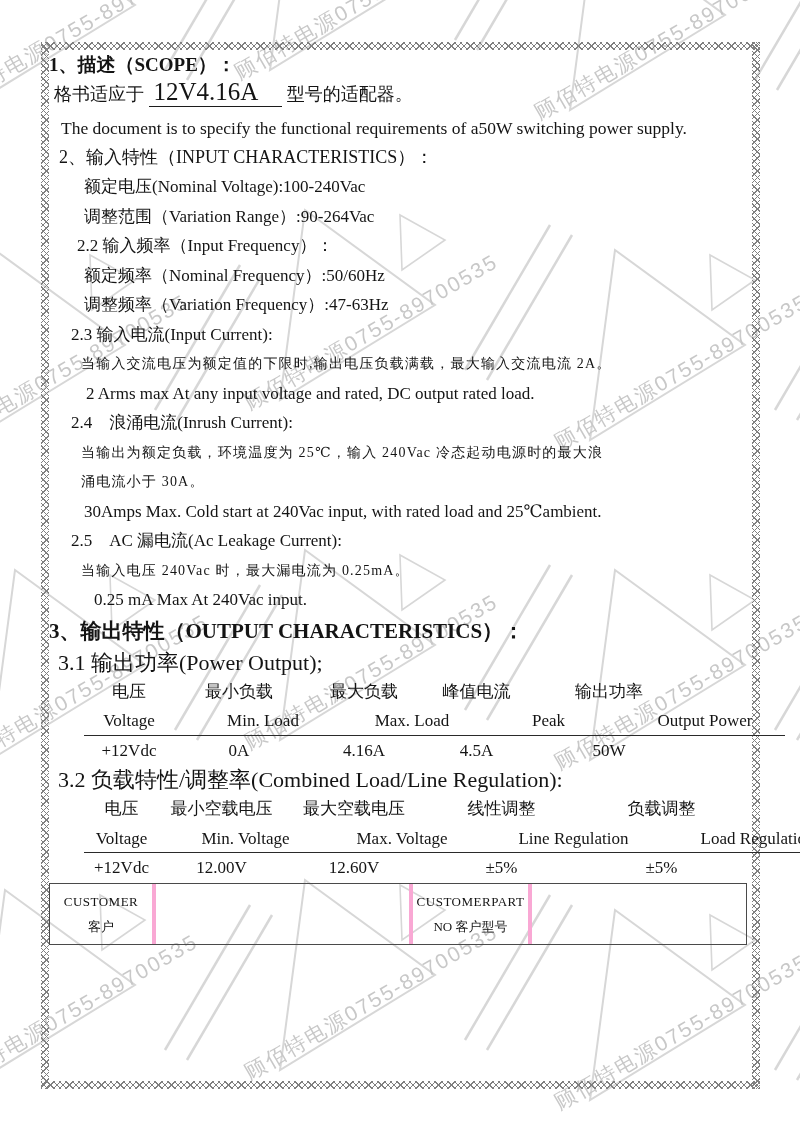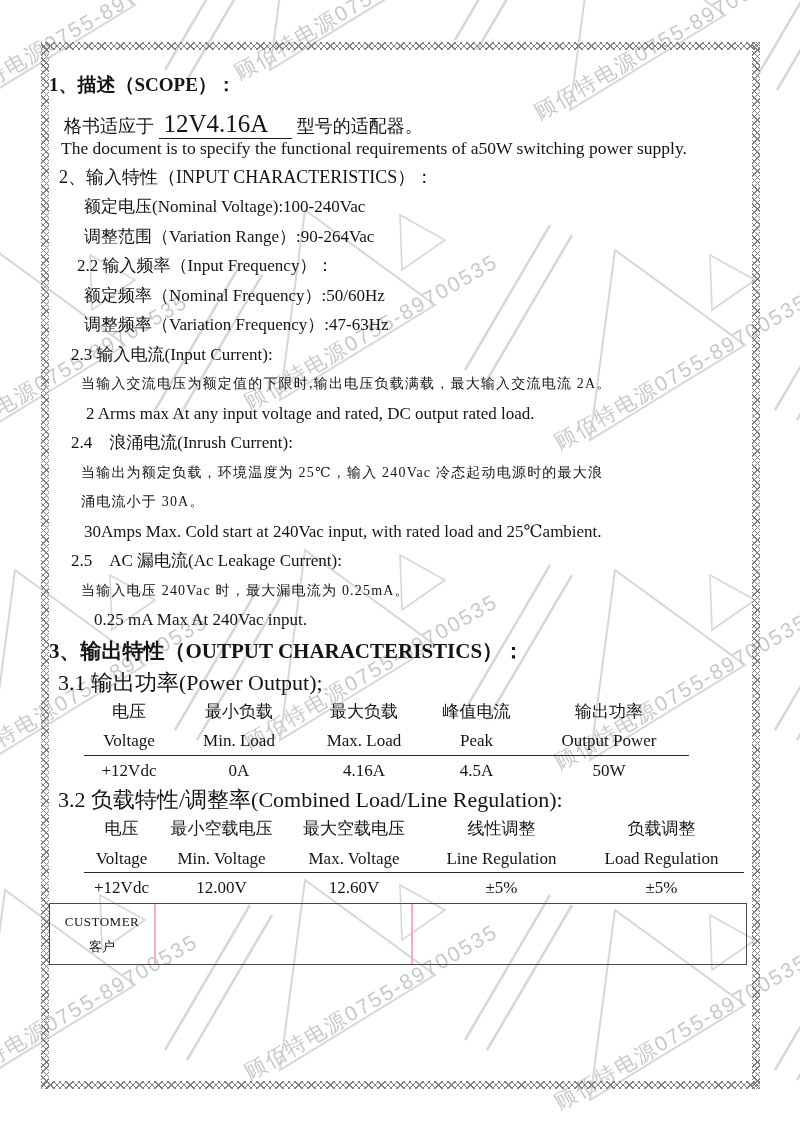--- a/index.html
+++ b/index.html
@@ -19,49 +19,49 @@
     position:absolute; z-index:2;
     background-image:
       repeating-linear-gradient(45deg,#808080 0 1px,transparent 1px 4.5px),
       repeating-linear-gradient(135deg,#808080 0 1px,transparent 1px 4.5px);
   }
   .zz-top    { left:41px; top:42px;   width:719px; height:8px; }
   .zz-bottom { left:41px; top:1081px; width:719px; height:8px; }
   .zz-left   { left:41px; top:42px;   width:8px;  height:1047px; }
   .zz-right  { left:752px; top:42px;  width:8px;  height:1047px; }
   
-  .content { position:absolute; left:49px; top:56px; width:704px; z-index:3; }
+  .content { position:absolute; left:49px; top:36px; width:704px; z-index:3; }
   .h1 { margin-top:14px; height:30px; line-height:30px; font-size:19px; font-weight:bold; white-space:nowrap; }
   .h2 { height:29px; line-height:29px; font-size:18px; font-weight:normal; margin-left:10px; white-space:nowrap; }
   .h3 { height:33px; line-height:33px; font-size:21px; font-weight:bold; white-space:nowrap; }
-  .intro { height:34px; line-height:48px; font-size:18px; margin-left:15px; white-space:nowrap; }
+  .intro { height:34px; line-height:24px; font-size:18px; margin-left:5px; white-space:nowrap; }
   .model { font-size:25px; border-bottom:1.5px solid #1c1c1c; padding:0 24px 1px 5px; }
   .eng1 { height:29px; line-height:29px; font-size:17.5px; margin-left:12px; white-space:nowrap; }
   .ln { height:29.5px; line-height:29.5px; font-size:17px; white-space:nowrap; }
   .il-a  { margin-left:22px; }
   .il-a2 { margin-left:28px; }
   .il-b  { margin-left:35px; }
   .il-b2 { margin-left:37px; }
   .il-b3 { margin-left:45px; }
   .il-c  { margin-left:40px; }
   .sp { font-size:14px; letter-spacing:1.2px;margin-left:32px; }
   .sub { height:29px; line-height:29px; font-size:22px; margin-left:9px; white-space:nowrap; }
   
   .spec { margin-left:35px; }
   .srow { display:inline-flex; height:29.5px; line-height:29.5px; font-size:17px; }
   .srow .c { text-align:center; }
-  .srow.en { border-bottom:1.2px solid #2a2a2a; }
+  .srow.en { border-bottom:1.2px solid #2a2a2a;gap:24px; }
   .t1 .c1{width:90px;} .t1 .c2{width:130px;} .t1 .c3{width:120px;} .t1 .c4{width:105px;text-align:center;} .t1 .c5{width:160px;}
   .t2 .c1{width:75px;} .t2 .c2{width:125px;} .t2 .c3{width:140px;} .t2 .c4{width:155px;} .t2 .c5{width:165px;}
   
   .ftable { width:698px; border:1px solid #4a4a4a; }
   .frow { display:grid; }
   .frow1 { grid-template-columns:106px 257px 119px auto; height:60px; }
   .frow2 { grid-template-columns:106px 376px 71px 49px 74px auto; height:61px; border-top:1px solid #4a4a4a; }
-  .fcell { border-right:2px solid #f9a8d4; display:flex; flex-direction:column; justify-content:space-evenly; align-items:center; text-align:center; font-size:13px; line-height:15px; }
+  .fcell { border-right:4px solid #f9a8d4; display:flex; flex-direction:column; justify-content:space-evenly; align-items:center; text-align:center; font-size:13px; line-height:15px; }
   .fcell:last-child { border-right:none; }
   .fcell .en { letter-spacing:0.5px; }
 </style>
 </head>
 <body>
 
 <div class="page">
 
   <svg class="wm" width="800" height="1132" viewBox="0 0 800 1132" aria-hidden="true">
     <defs>
@@ -176,18 +176,22 @@
       </div>
     </div>
 
     <div class="ftable">
       <div class="frow frow1">
         <div class="fcell">
           <span class="en">CUSTOMER</span>
           <span>客户</span>
         </div>
         <div class="fcell"></div>
+        <div class="fcell">
+          <span class="en">CUSTOMERPART</span>
+          <span>NO 客户型号</span>
+        </div>
         <div class="fcell"></div>
       </div>
     </div>
 
   </div>
 </div>
 
 </body></html>

